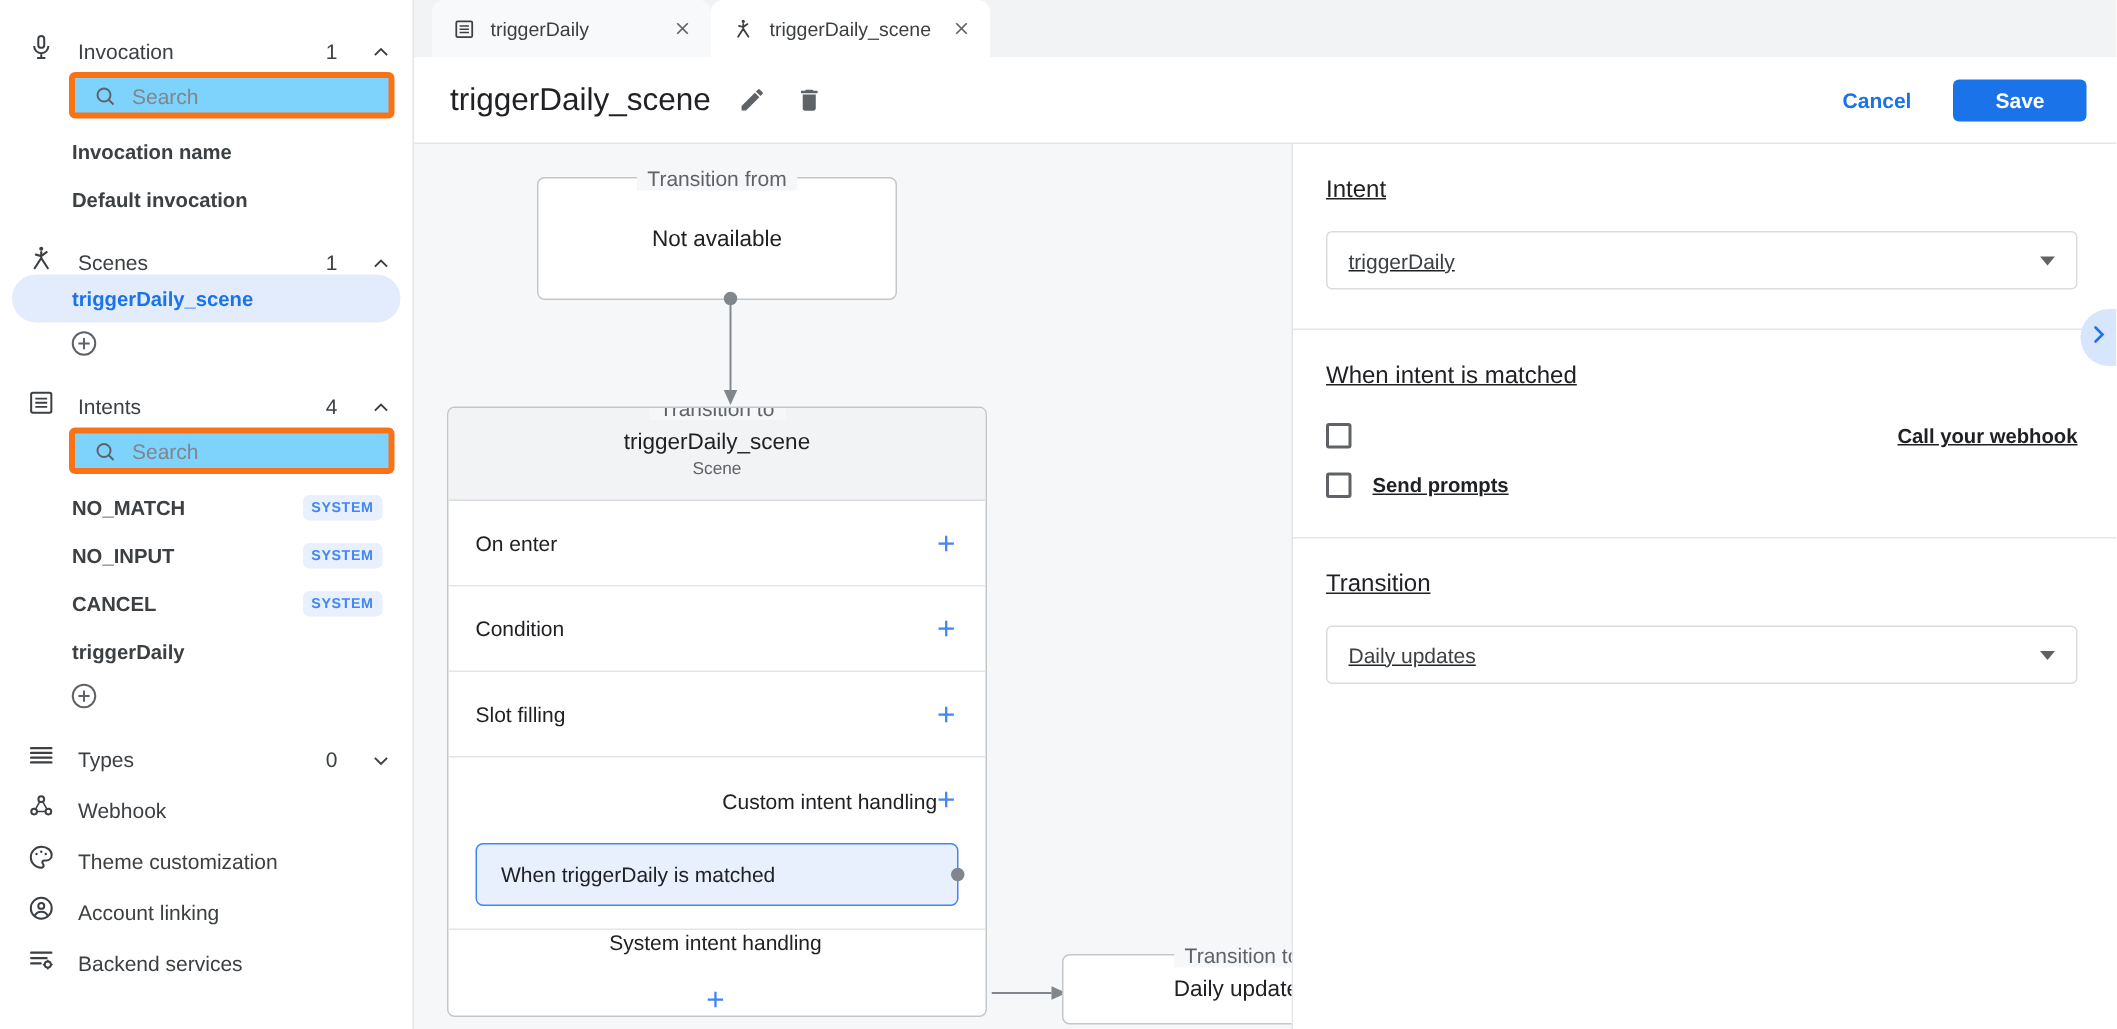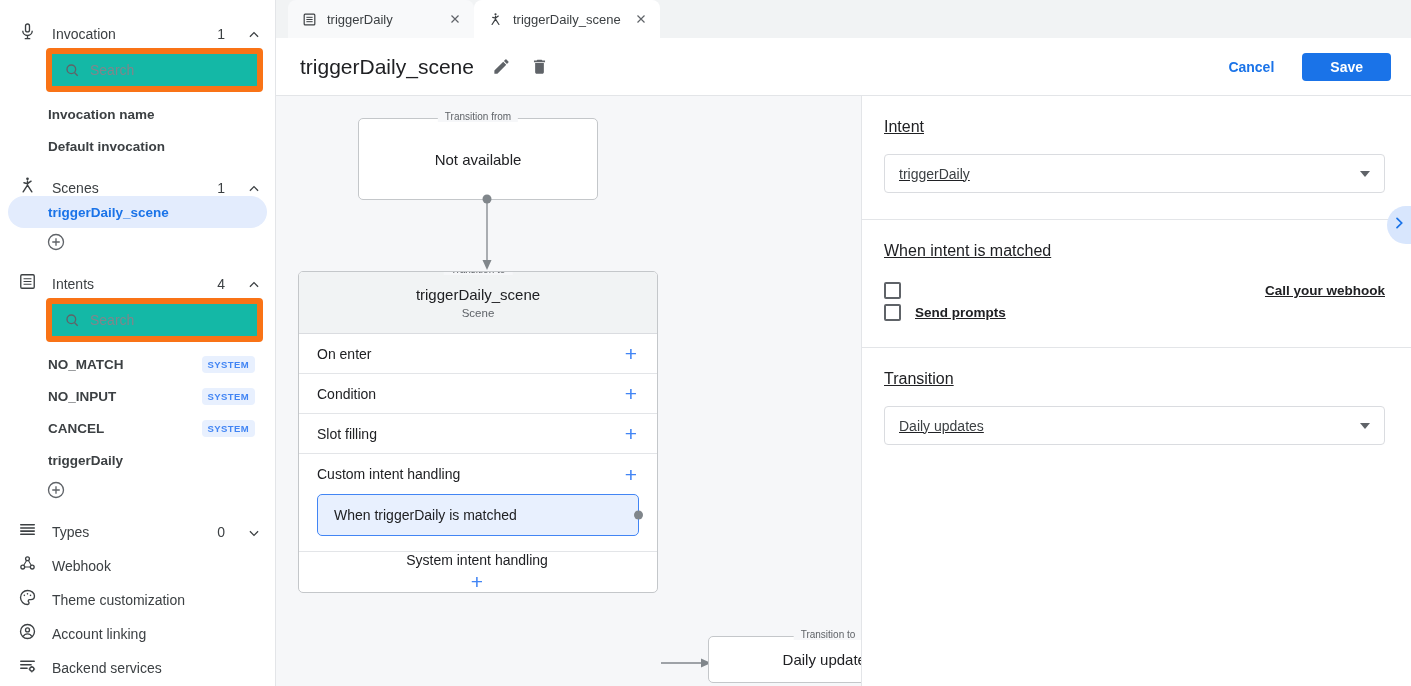--- a/index.html
+++ b/index.html
@@ -37,25 +37,25 @@
   .nav-row .lbl {
     font-size: 14px; color: #3c4043;
     flex: 1 1 auto; white-space: nowrap;
   }
   .nav-row .cnt { font-size: 14px; color: #3c4043; margin-right: 8px; }
   .chev { width: 14px; height: 14px; color: #3c4043; flex: 0 0 14px; }
 
   .search-wrap { padding: 6px 12px 6px 46px; }
   .search-box {
     display: flex; align-items: center; gap: 10px;
-    height: 44px;
-    border: 6px solid #f97316;
+    height: 31px;
+    border: 4px solid #f97316;
     border-radius: 4px;
     padding: 0 12px;
-    background: #14b8a6;
+    background: #7dd3fc;
   }
   .search-box svg { flex: 0 0 16px; color: #5f6368; }
   .search-box input {
     border: none; outline: none;
     font-size: 14px; font-family: inherit;
     color: #3c4043; width: 100%;
     background: transparent;
   }
   .search-box input::placeholder { color: #80868b; }
 
@@ -140,21 +140,21 @@
   .fieldset {
     position: absolute;
     border: 1px solid #c4c7ca;
     border-radius: 5px;
     background: #ffffff;
   }
   .legend {
     position: absolute; top: -8px; left: 50%;
     transform: translateX(-50%);
     background: #f6f7f9; padding: 0 7px;
-    font-size: 10px; color: #5f6368; white-space: nowrap;
+    font-size: 14px; color: #5f6368; white-space: nowrap;
   }
   .node-from { left: 82px; top: 22px; width: 240px; height: 82px; }
   .node-from .txt {
     position:absolute; inset:0; display:flex; align-items:center; justify-content:center;
     font-size: 15px; color: #202124;
   }
 
   .edge-v { position: absolute; left: 201px; top: 98px; }
 
   .scene-card {
@@ -166,33 +166,33 @@
   .scene-head {
     background: #f1f3f4; padding: 14px 0 14px;
     text-align: center;
     border-bottom: 1px solid #dadce0;
   }
   .scene-head .t { font-size: 15px; color: #202124; }
   .scene-head .s { font-size: 11.5px; color: #5f6368; margin-top: 4px; }
   .scene-row {
     display: flex; align-items: center;
     padding: 0 20px 0 18px;
-    height: 40px;
+    height: 57px;
     border-bottom: 1px solid #e3e5e8;
     font-size: 14px; color: #202124;
     cursor: pointer;
   }
   .scene-row:last-child { border-bottom: none; flex-direction: column; }
   .scene-row .rl { flex: 1 1 auto; }
   .plus {
     color: #4285f4; font-size: 21px; line-height: 1;
     cursor: pointer; font-weight: 400;
   }
   .scene-block { border-bottom: 1px solid #e3e5e8; }
-  .scene-block .scene-row { border-bottom: none; }
+  .scene-block .scene-row { border-bottom: none; text-align: right; }
   .handler {
     margin: 0 18px 15px 18px;
     background: #e8f0fe;
     border: 1px solid #4285f4;
     border-radius: 5px;
     height: 42px;
     display: flex; align-items: center;
     padding: 0 16px;
     font-size: 14px; color: #202124;
     position: relative;
@@ -235,21 +235,21 @@
     cursor: pointer;
     background: #fff;
   }
   .select .sv { flex: 1 1 auto; }
   .caret {
     width: 0; height: 0;
     border-left: 5px solid transparent;
     border-right: 5px solid transparent;
     border-top: 6px solid #5f6368;
   }
-  .check-row { display: flex; align-items: center; gap: 14px; margin-top: 5px; cursor: pointer; }
+  .check-row { display: flex; align-items: center; gap: 14px; margin-top: 16px; cursor: pointer; }
   .check-row:first-of-type { margin-top: 22px; justify-content: space-between; }
   .cbox { width: 17px; height: 17px; border: 2px solid #5f6368; border-radius: 2px; flex: 0 0 17px; }
   .check-row .cl { font-size: 13.5px; font-weight: bold; color: #202124; }
 
   .panel-toggle {
     position: absolute; right: 0; top: 110px;
     width: 24px; height: 38px;
     background: #d8e6fd;
     border-radius: 19px 0 0 19px;
     display: flex; align-items: center; justify-content: center;

